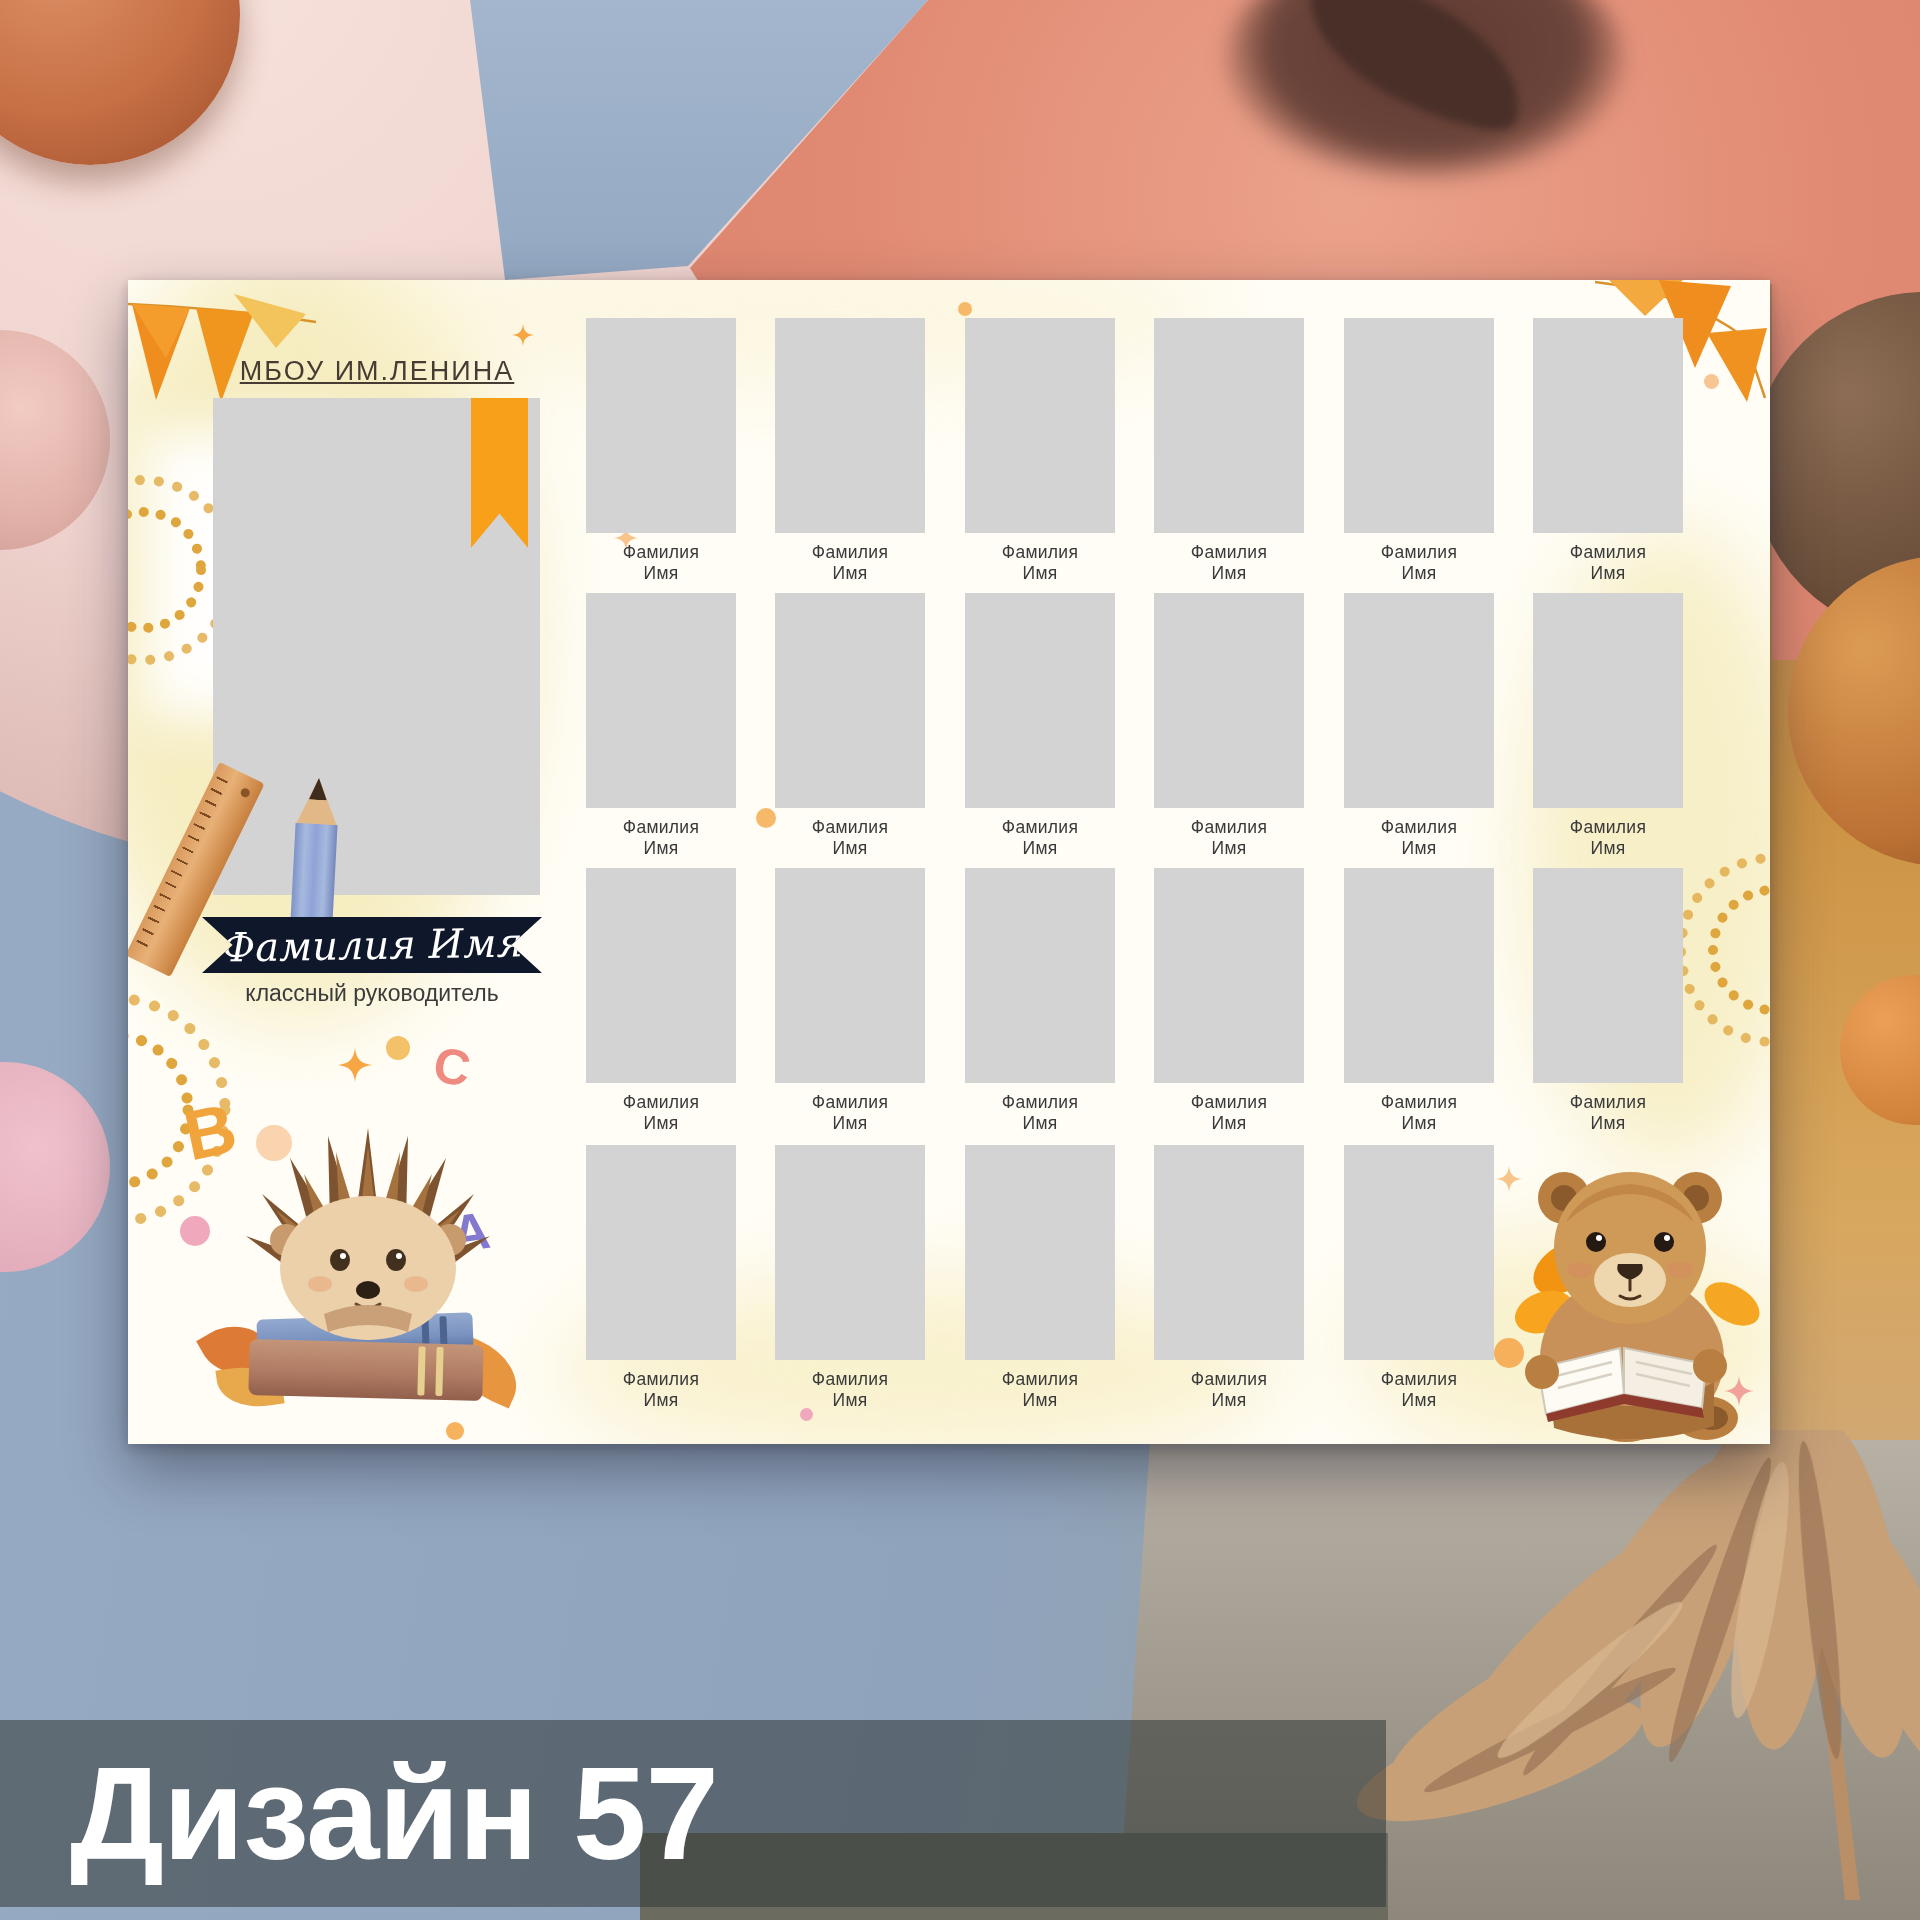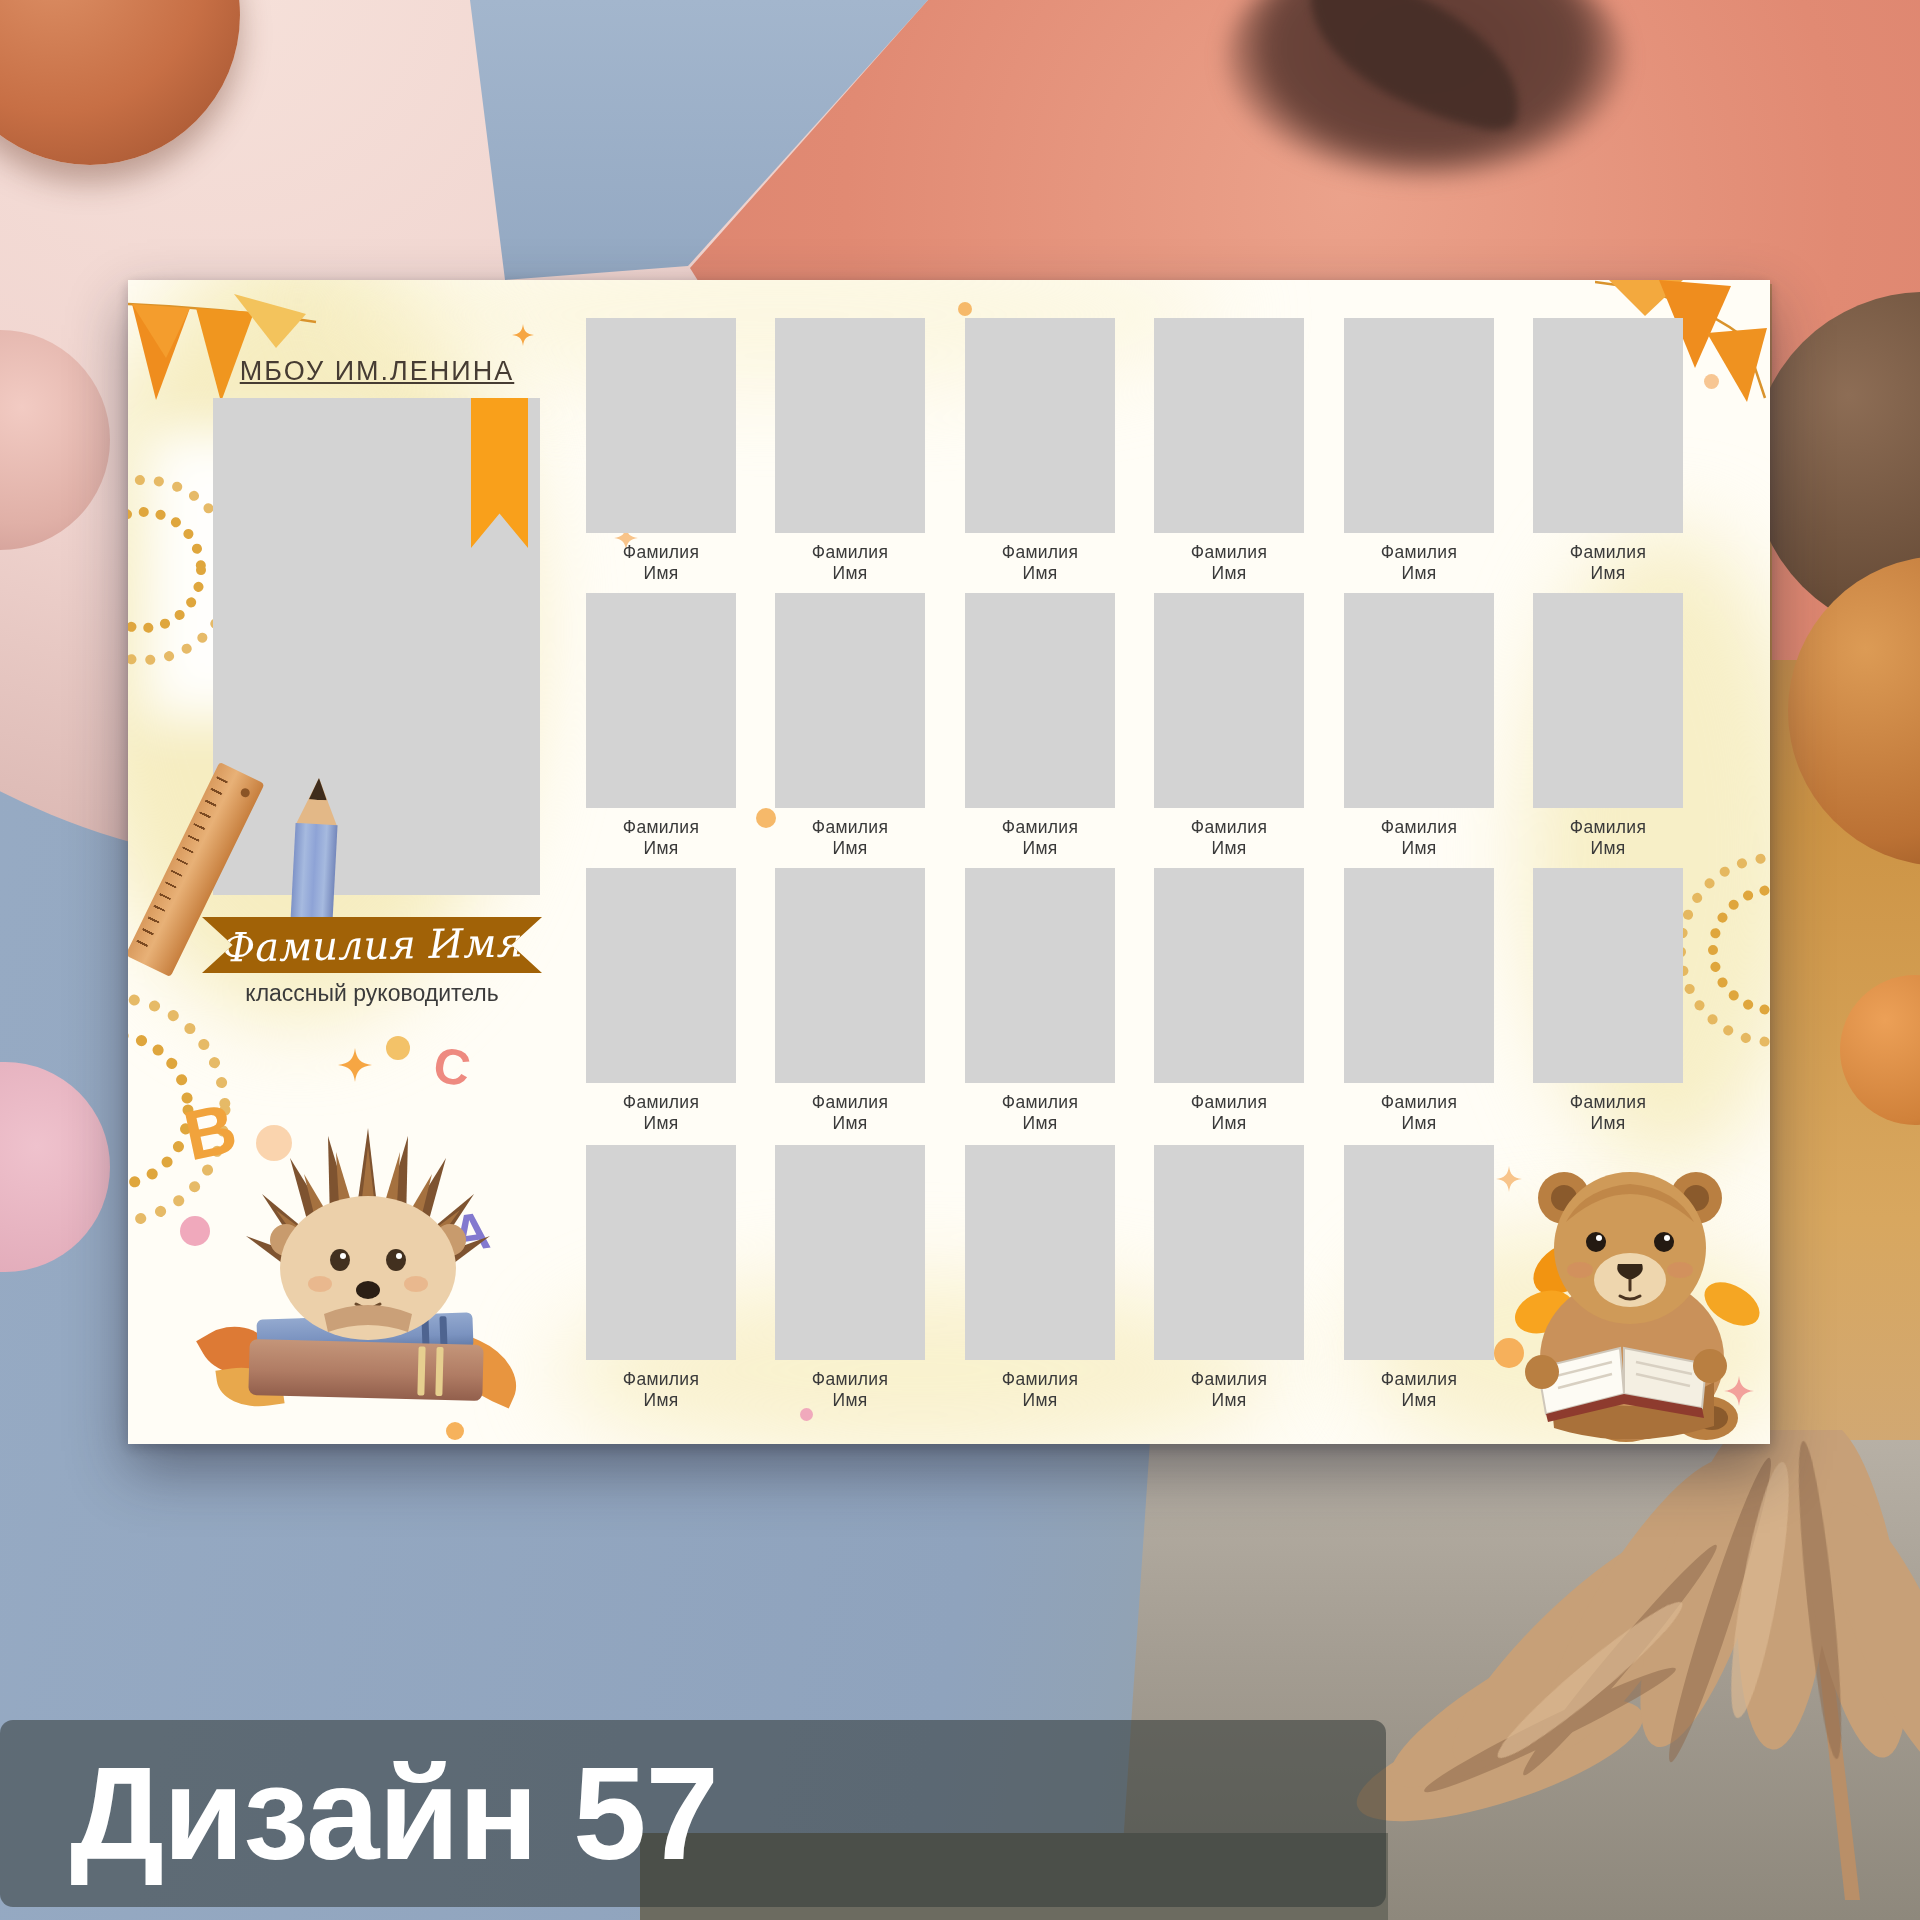--- a/index.html
+++ b/index.html
@@ -56,21 +56,21 @@
   .w4{left:1400px;top:250px;width:280px;height:640px;background:rgba(246,236,190,.85);}
   .w5{left:1230px;top:950px;width:440px;height:230px;background:rgba(246,236,190,.7);}
   .w-white{left:15px;top:150px;width:230px;height:290px;background:rgba(255,255,255,.95);filter:blur(26px);}
 
   .school-name{left:89px;top:76px;width:320px;text-align:center;font-size:27px;
     letter-spacing:2px;color:#463c33;font-weight:500;text-decoration:underline;}
   .main-photo{left:85px;top:118px;width:327px;height:497px;background:#d3d3d3;}
   .bookmark{left:343px;top:118px;width:57px;height:150px;background:#f9a01b;
     clip-path:polygon(0 0,100% 0,100% 100%,50% 77%,0 100%);}
 
-  .banner{left:74px;top:637px;width:340px;height:56px;background:#a16207;
+  .banner{left:74px;top:637px;width:340px;height:56px;background:#0f172a;
     clip-path:polygon(0 0,100% 0,91% 50%,100% 100%,0 100%,9% 50%);
     display:flex;align-items:center;justify-content:center;}
   .banner-text{color:#fff;font-family:"DejaVu Serif",serif;font-style:italic;
     font-size:40px;transform:rotate(-1deg);}
   .teacher-role{left:64px;top:700px;width:360px;text-align:center;font-size:23px;
     color:#3b3b3b;font-weight:500;}
 
   
   .ruler{left:42px;top:482px;width:50px;height:215px;transform:rotate(26deg);
     background:linear-gradient(90deg,#d99a5d 0%,#e8b177 40%,#c77f3e 100%);border-radius:4px;}
@@ -99,21 +99,21 @@
   .book-band{position:absolute;top:3px;height:88%;width:7px;background:#e6cf8f;border-radius:2px;}
   .leaf{position:absolute;border-radius:0 75% 0 75%;}
 
   
   .photo-slot{position:absolute;width:150px;height:215px;background:#d3d3d3;}
   .caption{position:absolute;width:190px;text-align:center;color:#3a3a3a;
     font-size:17.5px;line-height:21px;letter-spacing:.3px;}
 
   
   .footer-bar{left:0;top:1720px;width:1386px;height:187px;
-    background:rgba(49,56,54,.55);display:flex;align-items:center;border-radius:13px;}
+    background:rgba(49,56,54,.55);display:flex;align-items:center;}
   .footer-text{color:#fff;font-size:132px;font-weight:bold;letter-spacing:-1px;
     padding-left:70px;line-height:1;}
 </style>
 </head>
 <body>
 
 <div class="stage">
 
   <div class="abs bg-base"></div>
   <div class="abs bg-right-tan"></div>

